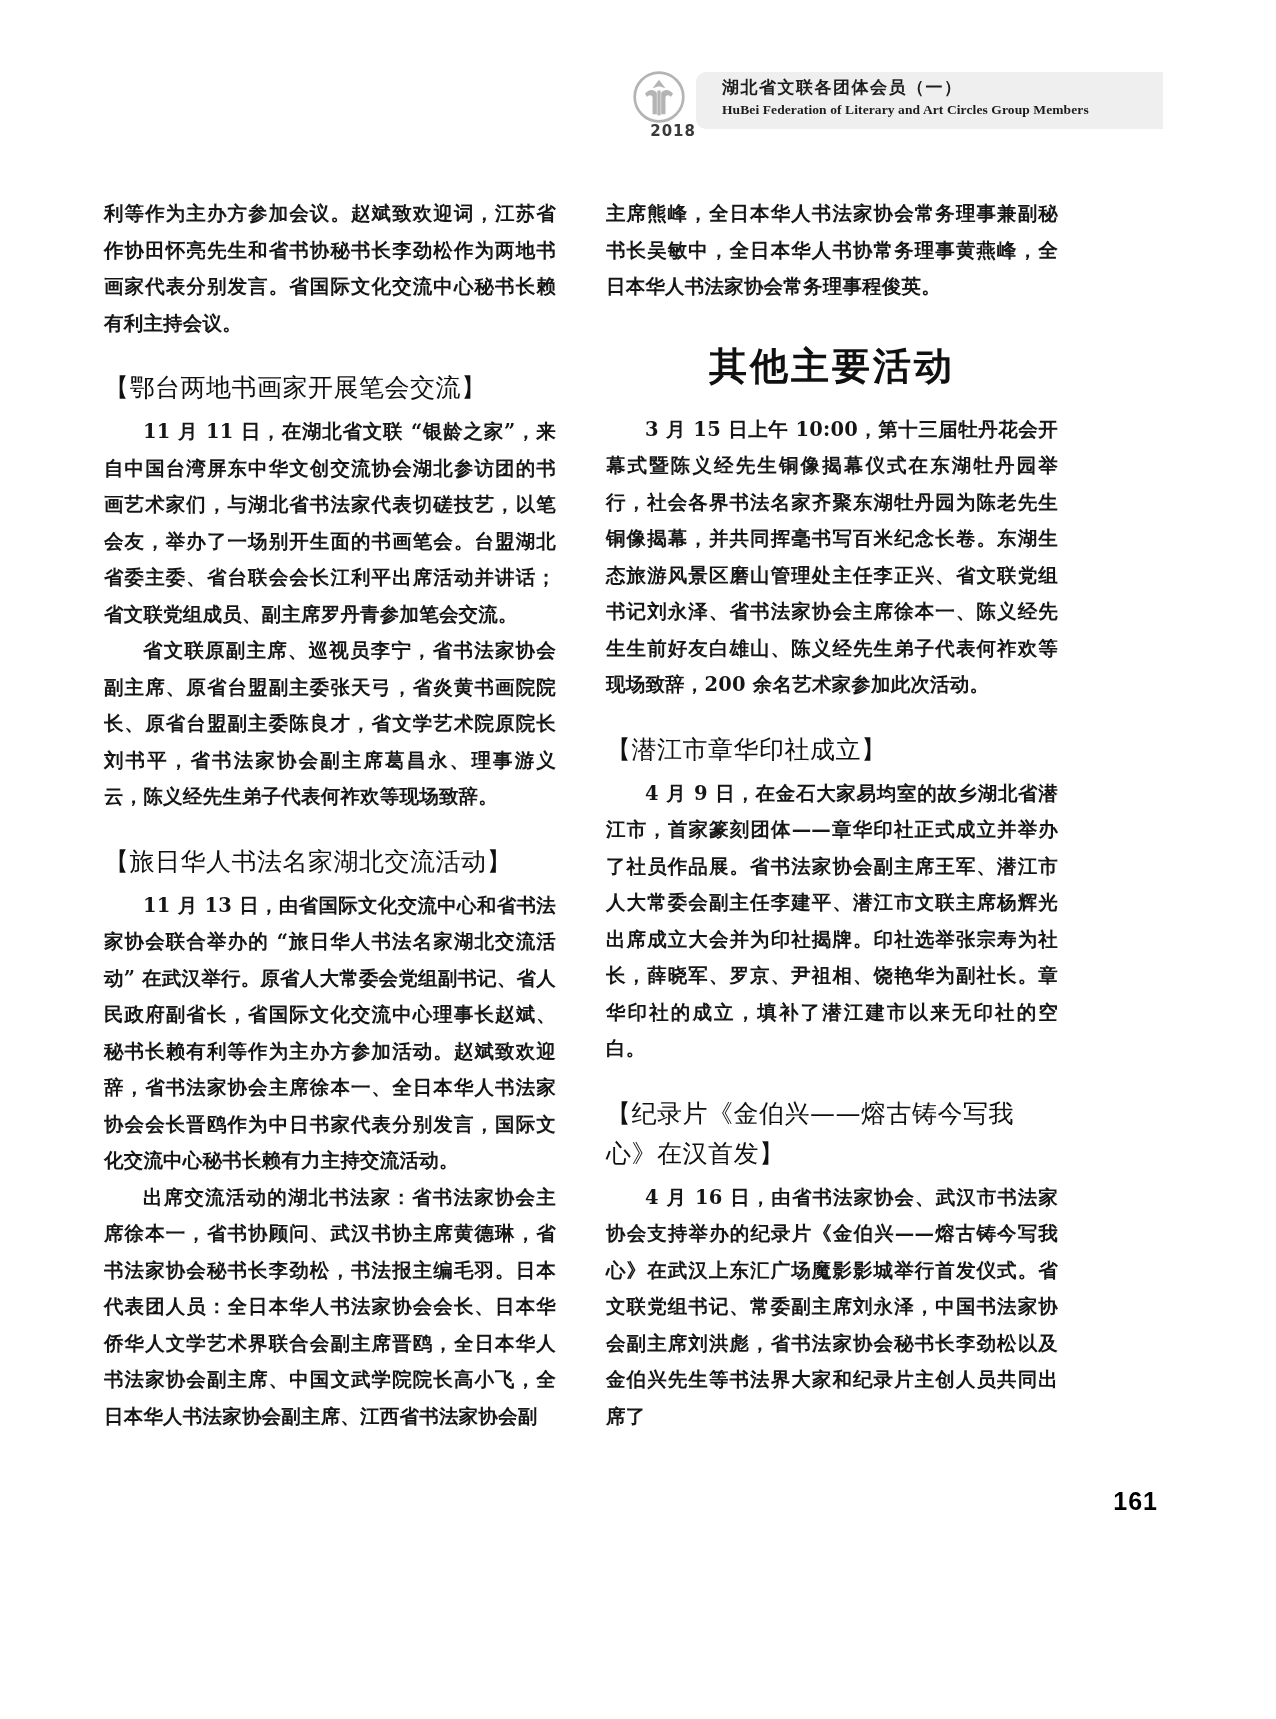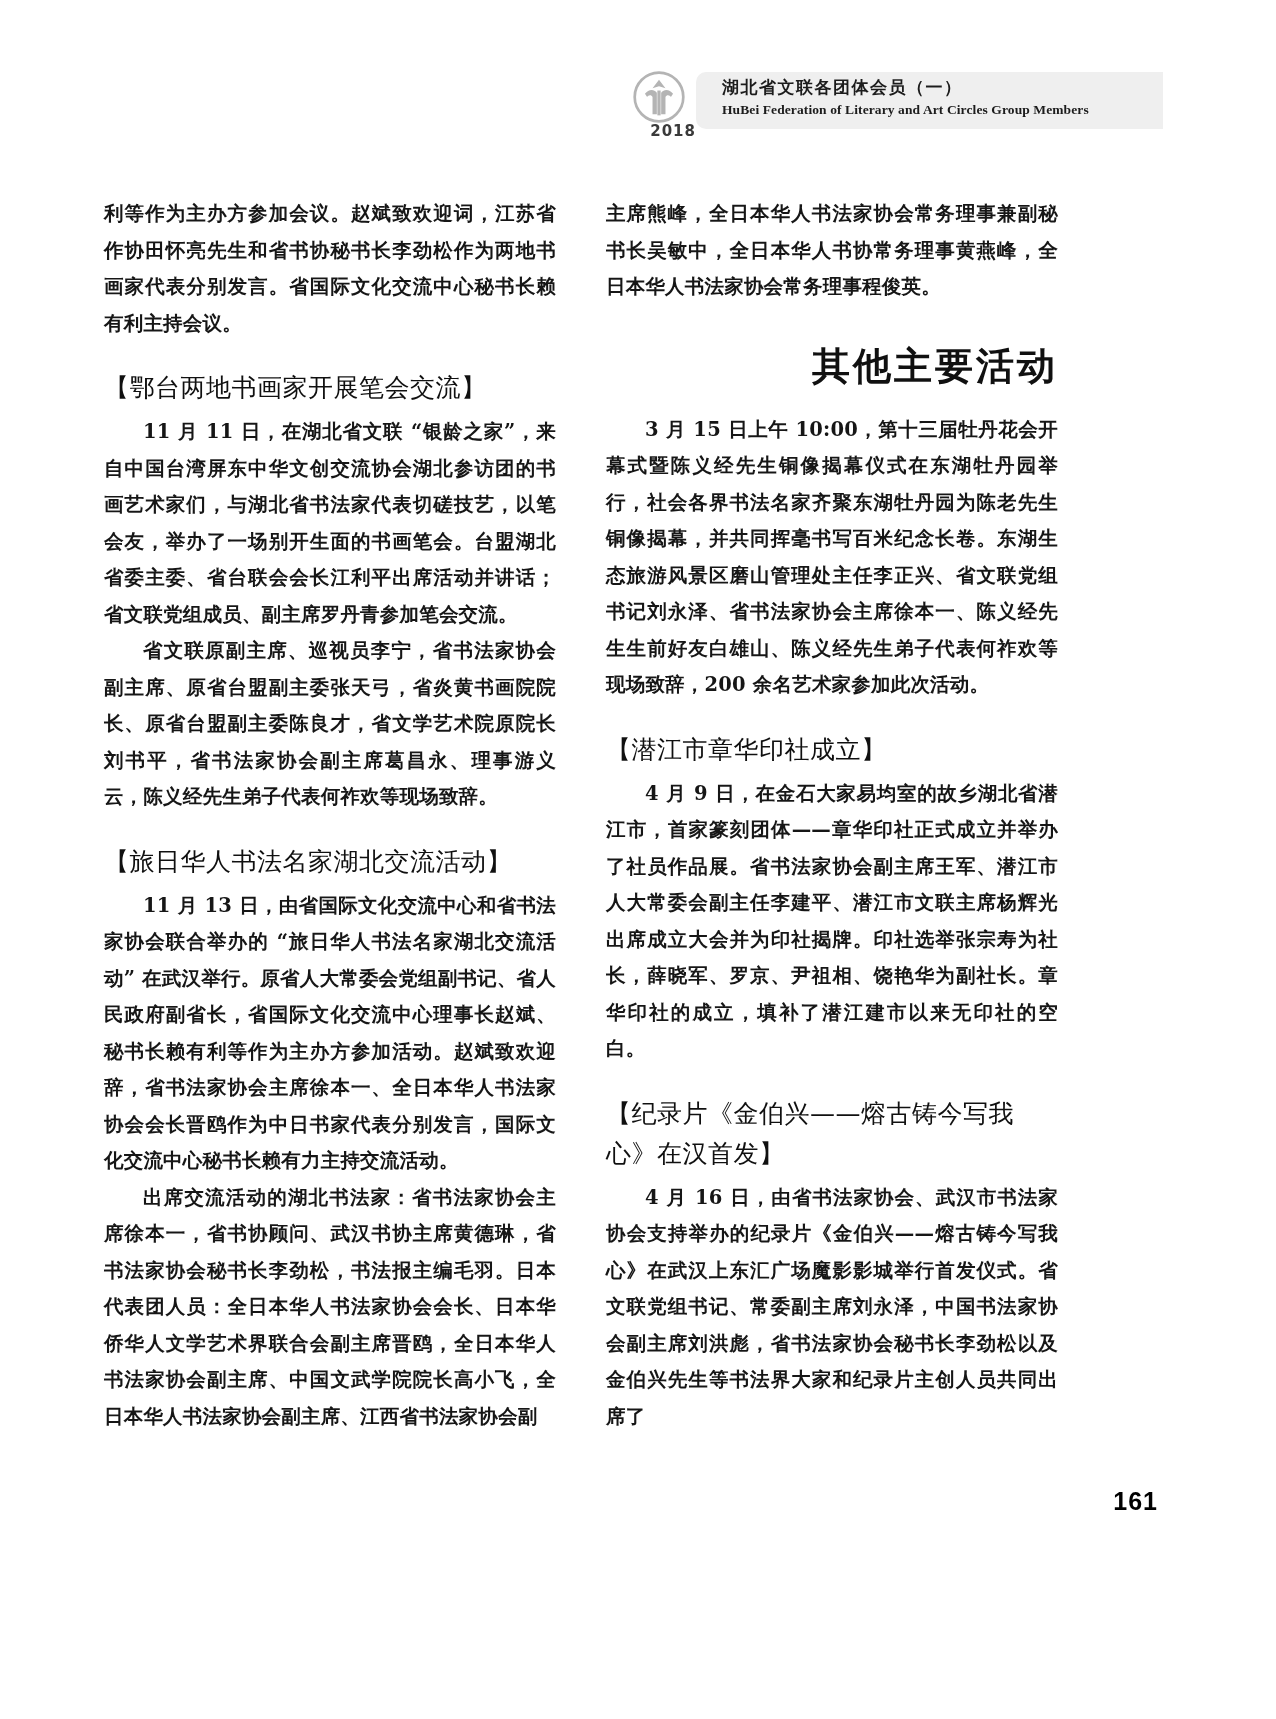--- a/index.html
+++ b/index.html
@@ -123,21 +123,21 @@
     color: #101010;
     margin: 26px 0 6px 0;
   }
 
   .big-head {
     font-family: "DejaVu Sans", "Liberation Sans", sans-serif;
     font-weight: bold;
     font-size: 38px;
     line-height: 52px;
     letter-spacing: 3px;
-    text-align: right;
+    text-align: center;
     color: #101010;
     margin: 34px 0 20px 0;
   }
 
   
   .folio {
     position: absolute;
     right: 118px;
     top: 1487px;
     font-family: Liberation Sans, sans-serif;

